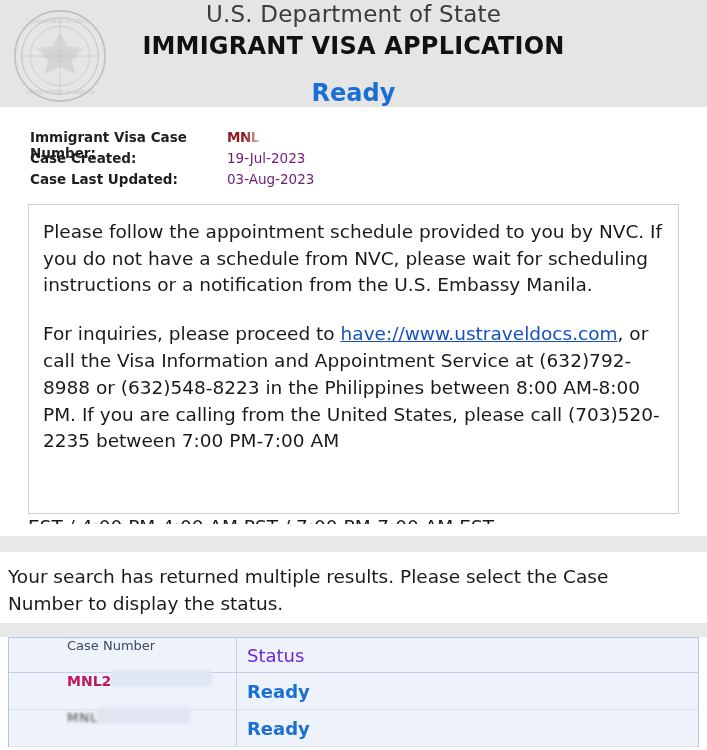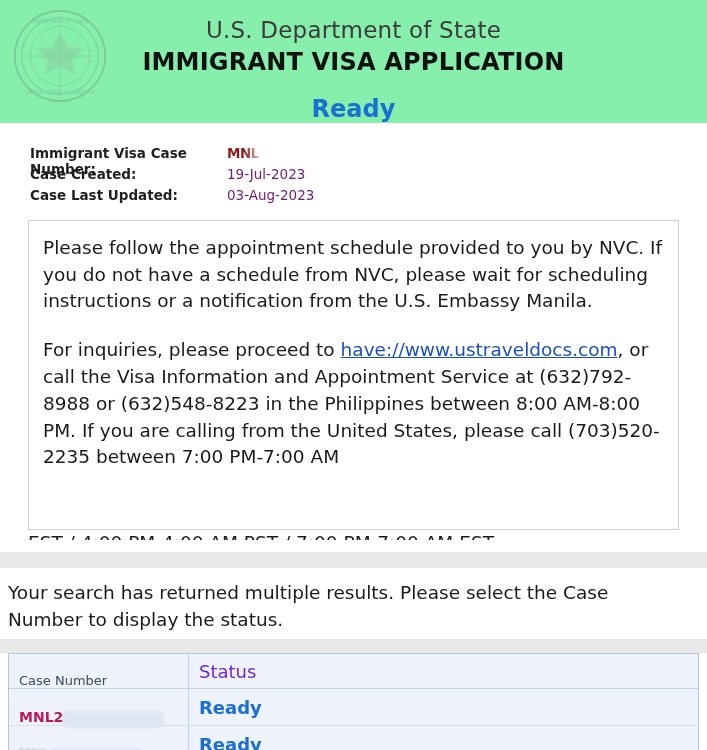--- a/index.html
+++ b/index.html
@@ -16,22 +16,21 @@
   }
   .page {
     position: relative;
     width: 707px;
     height: 750px;
     background: #ffffff;
     box-sizing: border-box;
   }
   .header {
     position: relative;
-    padding-top: 16px;
-    background: #86efac;
+    background: #e5e5e5;
   }
   .seal {
     position: absolute;
     left: 12px;
     top: 8px;
     width: 96px;
     height: 96px;
     opacity: 0.30;
   }
   .title-block {
@@ -157,21 +156,22 @@
   }
   .th, .td {
     box-sizing: border-box;
     padding: 0 10px;
   }
   .col-case {
     width: 180px;
     border-right: 1px solid #c4d0e3;
     height: 100%;
     display: flex;
-    align-items: flex-end;
+    align-items: flex-start;
+    margin-left: 48px;
   }
   .col-status {
     flex: 1;
     height: 100%;
     display: flex;
     align-items: center;
   }
   .th-label {
     font-size: 13px;
     color: #3a4a61;

